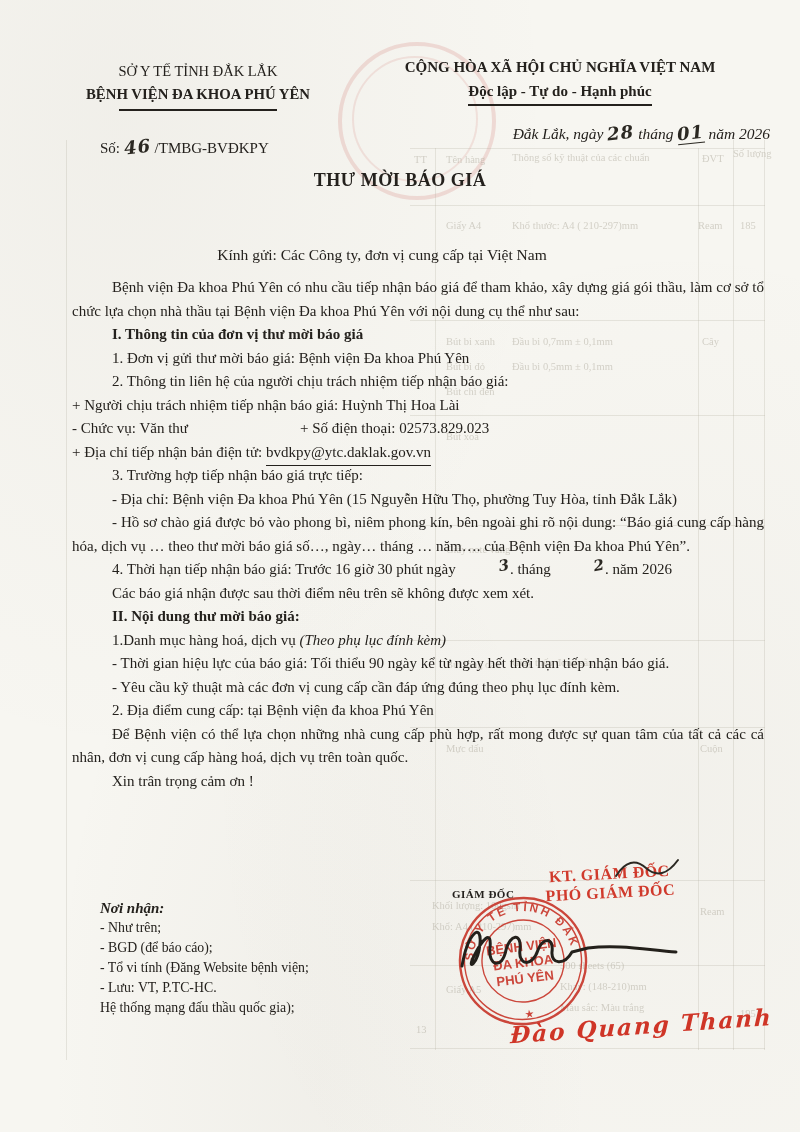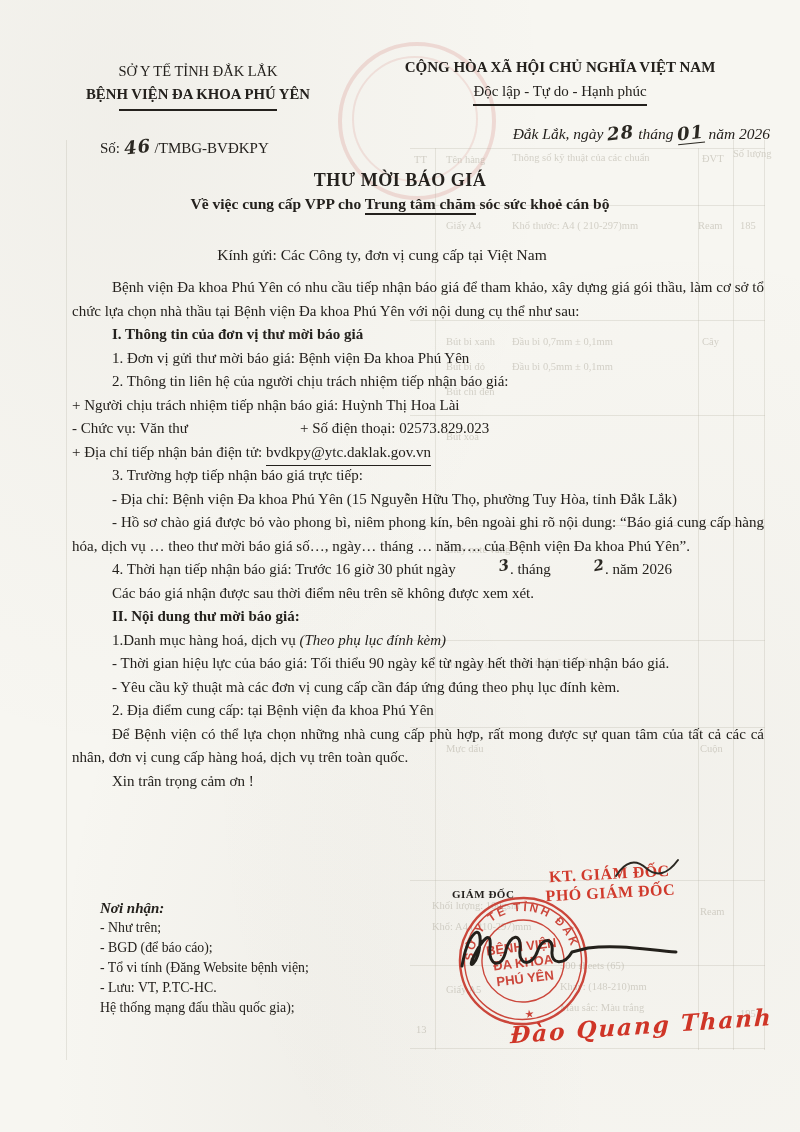--- a/index.html
+++ b/index.html
@@ -17,21 +17,21 @@
   .ghost-ring{position:absolute;left:338px;top:42px;width:150px;height:150px;border-radius:50%;
               border:4px solid rgba(198,76,66,.16);}
   .ghost-ring2{position:absolute;left:352px;top:56px;width:122px;height:122px;border-radius:50%;
               border:2px solid rgba(198,76,66,.12);}
   
   .hdr-left{position:absolute;left:62px;top:60px;width:272px;text-align:center;font-size:14.5px;line-height:23px;}
   .hdr-left .l2{font-weight:bold;font-size:14.8px;}
   .hdr-left .rule{width:158px;height:2px;background:#24211d;margin:3px auto 0;}
   .hdr-right{position:absolute;left:358px;top:56px;width:404px;text-align:center;line-height:23px;}
   .hdr-right .l1{font-weight:bold;font-size:15px;}
-  .hdr-right .l2{font-weight:normal;font-size:15px;display:inline-block;border-bottom:2px solid #24211d;padding-bottom:1px;}
+  .hdr-right .l2{font-weight:bold;font-size:15px;display:inline-block;border-bottom:2px solid #24211d;padding-bottom:1px;}
   .dateline{position:absolute;left:420px;top:122px;width:350px;text-align:right;font-style:italic;font-size:15.5px;}
   .so-line{position:absolute;left:100px;top:136px;font-size:15px;}
   .hand{font-family:"DejaVu Serif",serif;font-style:italic;font-weight:bold;display:inline-block;
         transform:rotate(-6deg);font-size:18px;color:#2b2822;letter-spacing:1px;}
   .hand.u{border-bottom:1.5px solid #2b2822;}
   
   .title{position:absolute;left:0;top:170px;width:800px;text-align:center;font-weight:bold;font-size:18px;letter-spacing:.5px;}
   .subtitle{position:absolute;left:0;top:195px;width:800px;text-align:center;font-weight:bold;font-size:15.5px;}
   .subtitle .u{border-bottom:2px solid #24211d;padding-bottom:1px;}
   .salutation{position:absolute;left:0;top:246px;width:764px;text-align:center;font-size:15.5px;}
@@ -131,23 +131,20 @@
     <span>năm 2026</span>
   </div>
 
   <div class="so-line">
     <span>Số:</span>
     <span class="hand">46</span>
     <span>/TMBG-BVĐKPY</span>
   </div>
 
   <div class="title">THƯ MỜI BÁO GIÁ</div>
-  <div class="subtitle">
-    <span>Về việc cung cấp VPP cho </span><span class="u">Trung tâm chăm</span><span> sóc sức khoẻ cán bộ</span>
-  </div>
   <div class="salutation">Kính gửi: Các Công ty, đơn vị cung cấp tại Việt Nam</div>
 
   <div class="body">
     <p>Bệnh viện Đa khoa Phú Yên có nhu cầu tiếp nhận báo giá để tham khảo, xây dựng giá gói thầu, làm cơ sở tổ chức lựa chọn nhà thầu tại Bệnh viện Đa khoa Phú Yên với nội dung cụ thể như sau:</p>
     <p class="b">I. Thông tin của đơn vị thư mời báo giá</p>
     <p>1. Đơn vị gửi thư mời báo giá: Bệnh viện Đa khoa Phú Yên</p>
     <p>2. Thông tin liên hệ của người chịu trách nhiệm tiếp nhận báo giá:</p>
     <p class="noind">+ Người chịu trách nhiệm tiếp nhận báo giá: Huỳnh Thị Hoa Lài</p>
     <p class="noind">
       <span>- Chức vụ:  Văn thư</span><span class="gap"></span><span>+ Số điện thoại: 02573.829.023</span>

